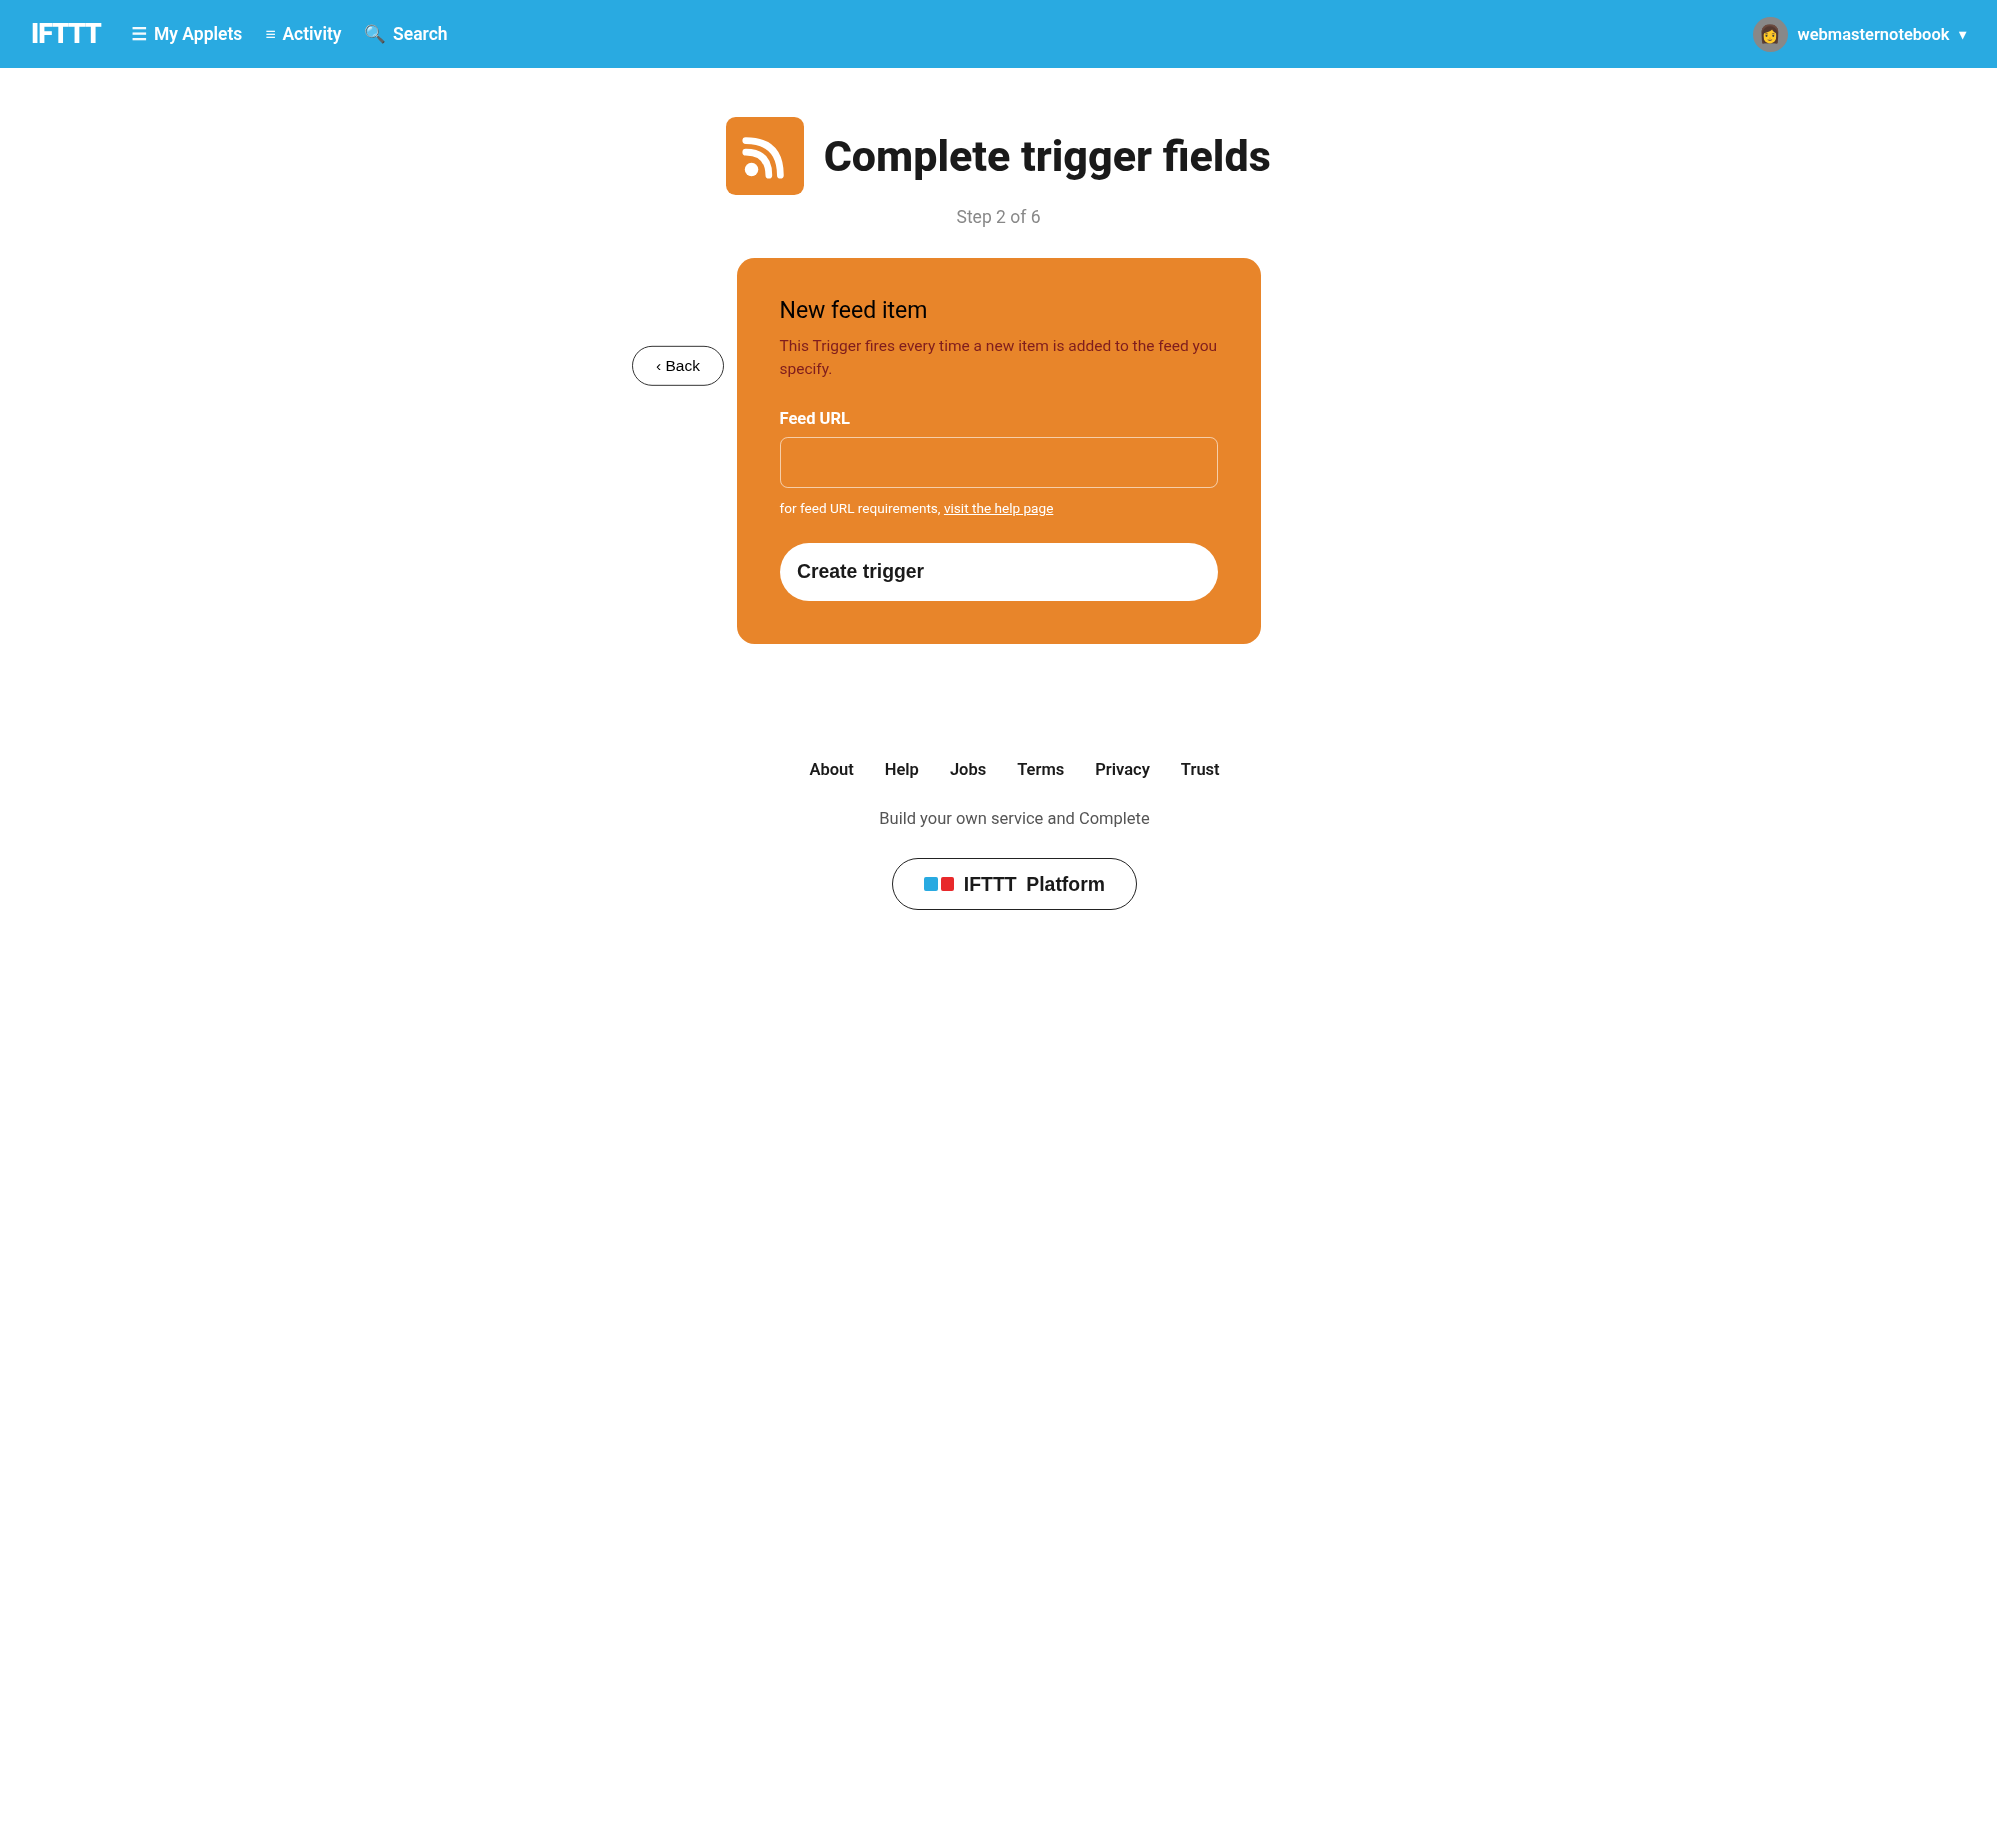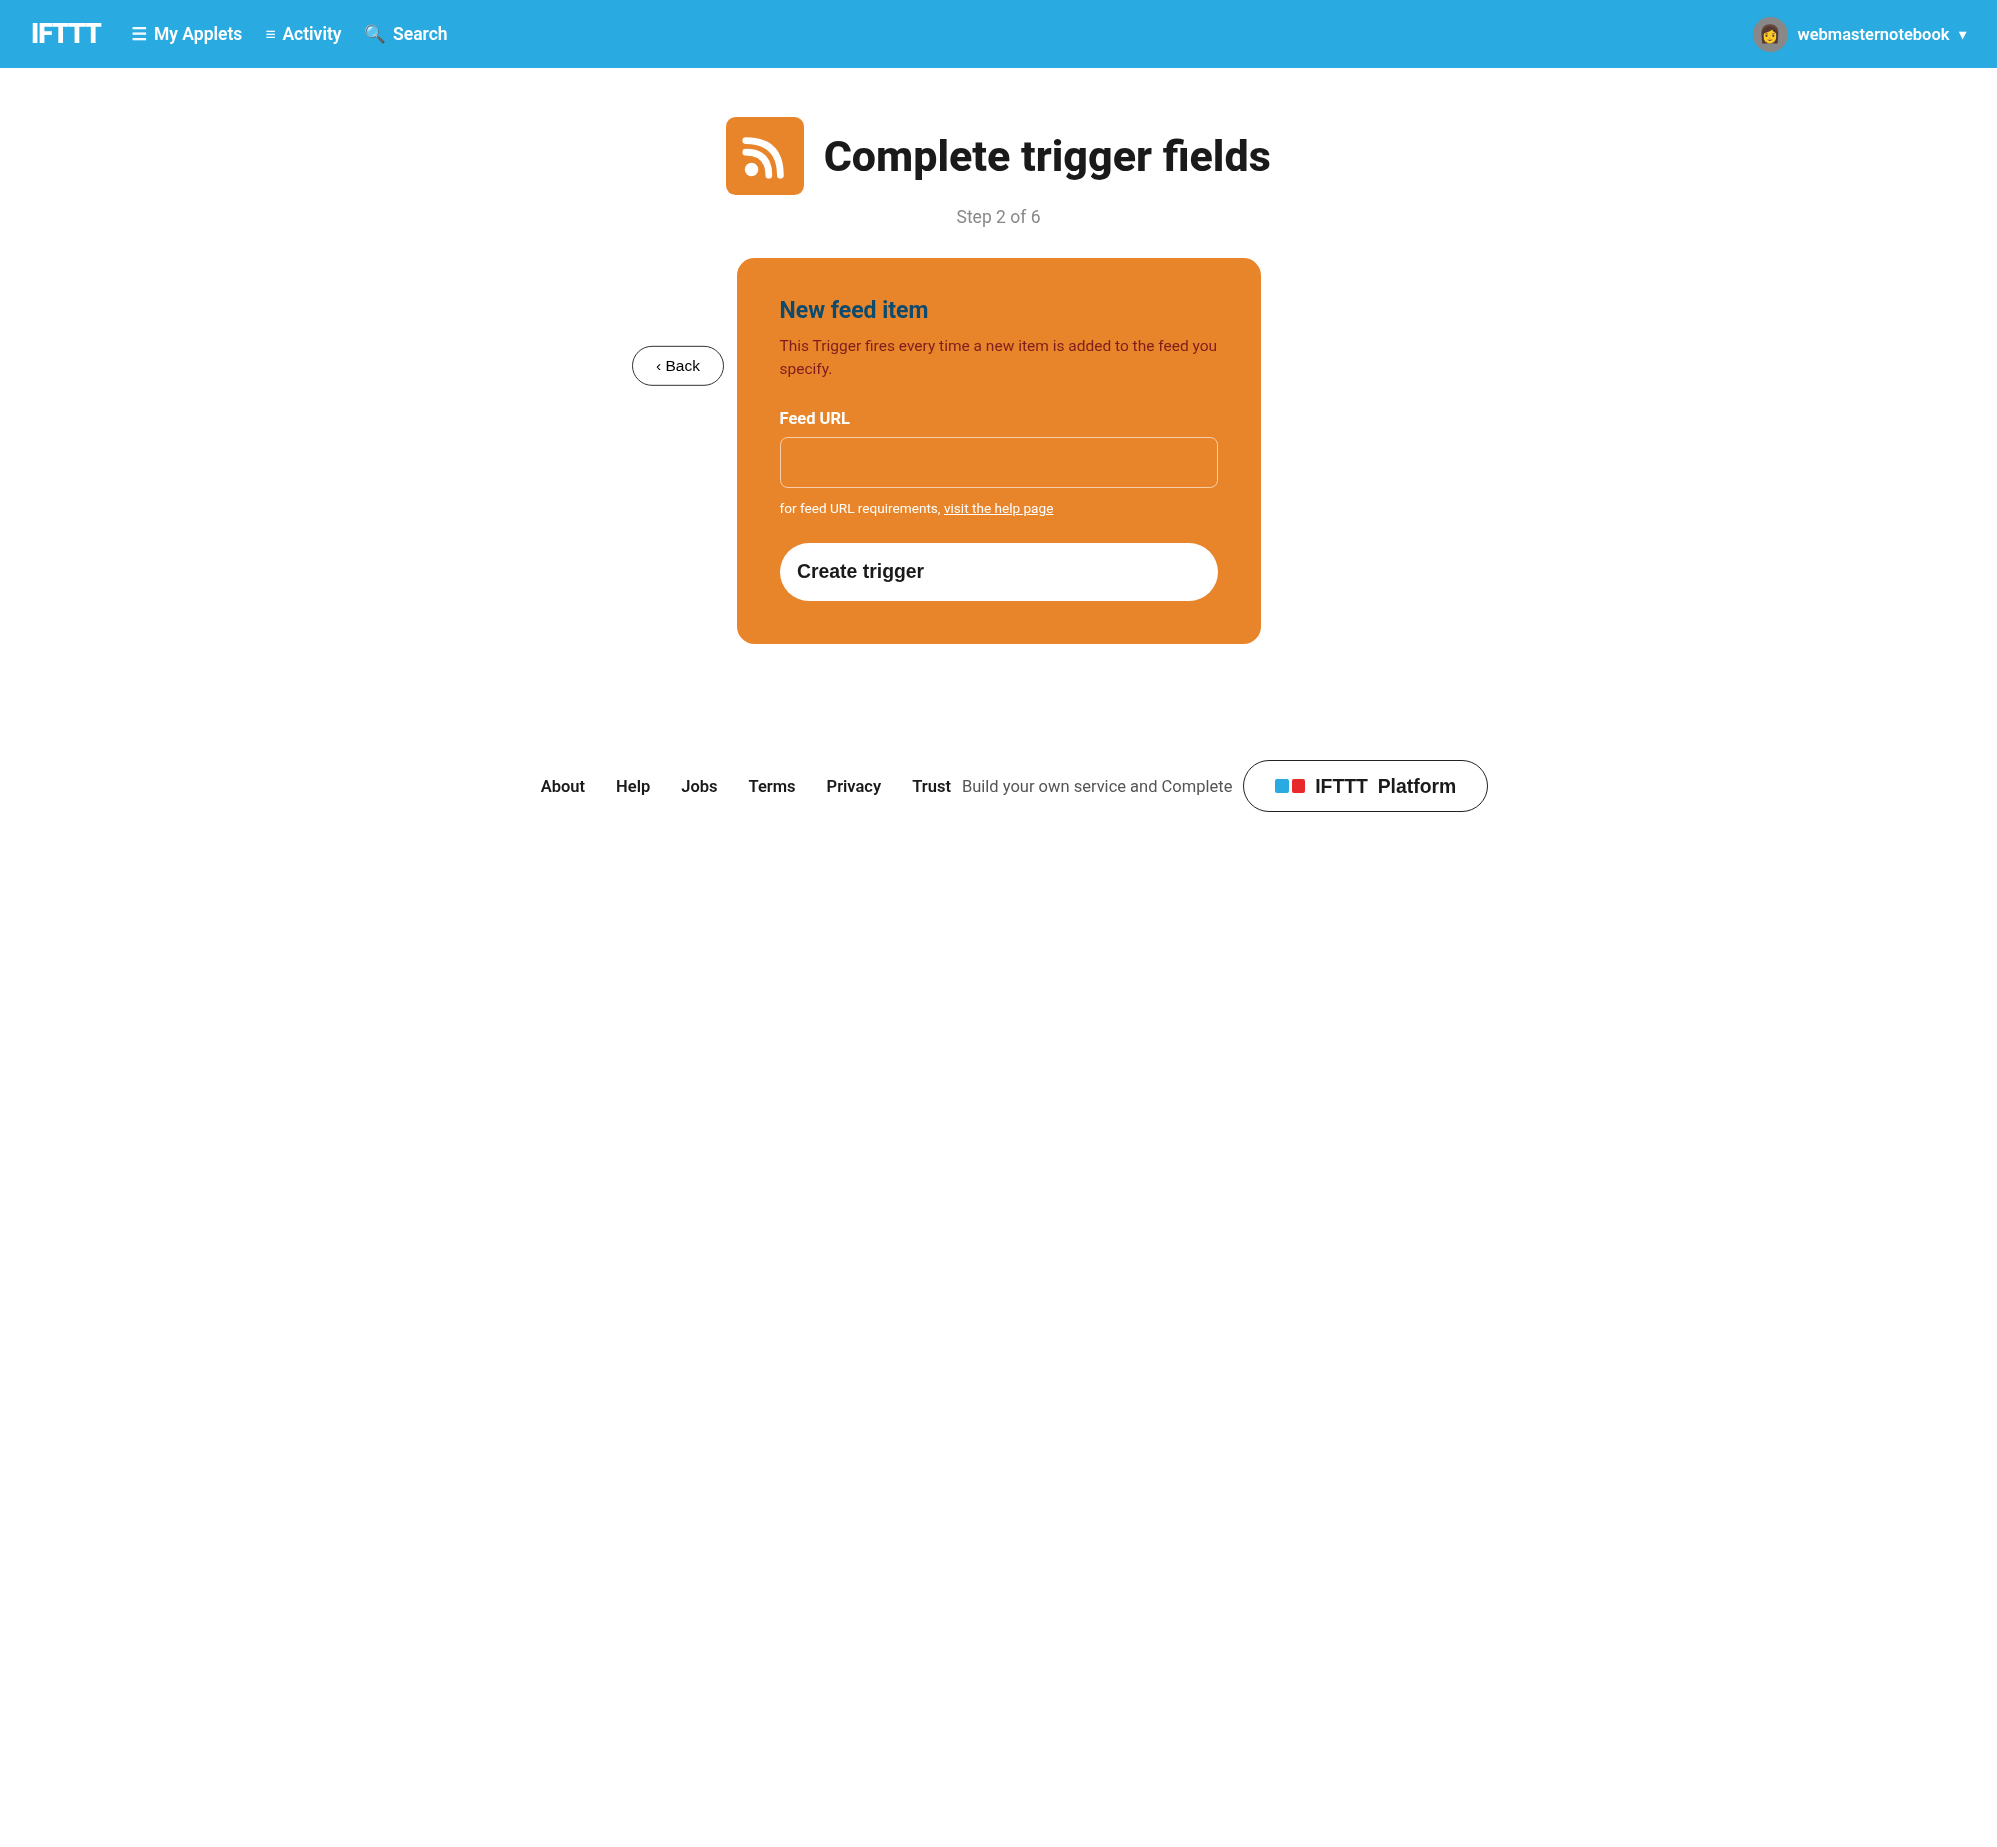--- a/index.html
+++ b/index.html
@@ -116,23 +116,23 @@
     
     .card {
       background: #e8852a;
       border-radius: 17.5px;
       padding: 39px 43px 43px;
       width: 524px;
       max-width: 100%;
     }
 
     .card-title {
-      color: #0c4a6e;
+      color: #000000;
       font-size: 23px;
-      font-weight: 700;
+      font-weight: 400;
       margin-bottom: 11.6px;
     }
 
     .card-desc {
       color: #7f1d1d;
       font-size: 15.5px;
       line-height: 1.5;
       margin-bottom: 27px;
     }
 
@@ -178,23 +178,23 @@
       font-weight: 800;
       color: #1a1a1a;
       cursor: pointer;
       text-align: left;
     }
 
     
     .footer {
       margin-top: 116px;
       display: flex;
-      flex-direction: row;
-      align-items: center;
-      gap: 11px;
+      flex-direction: column;
+      align-items: center;
+      gap: 30px;
       margin-left: 32px;
     }
 
     .footer-links {
       display: flex;
       gap: 31px;
       flex-wrap: wrap;
       justify-content: center;
     }
 

